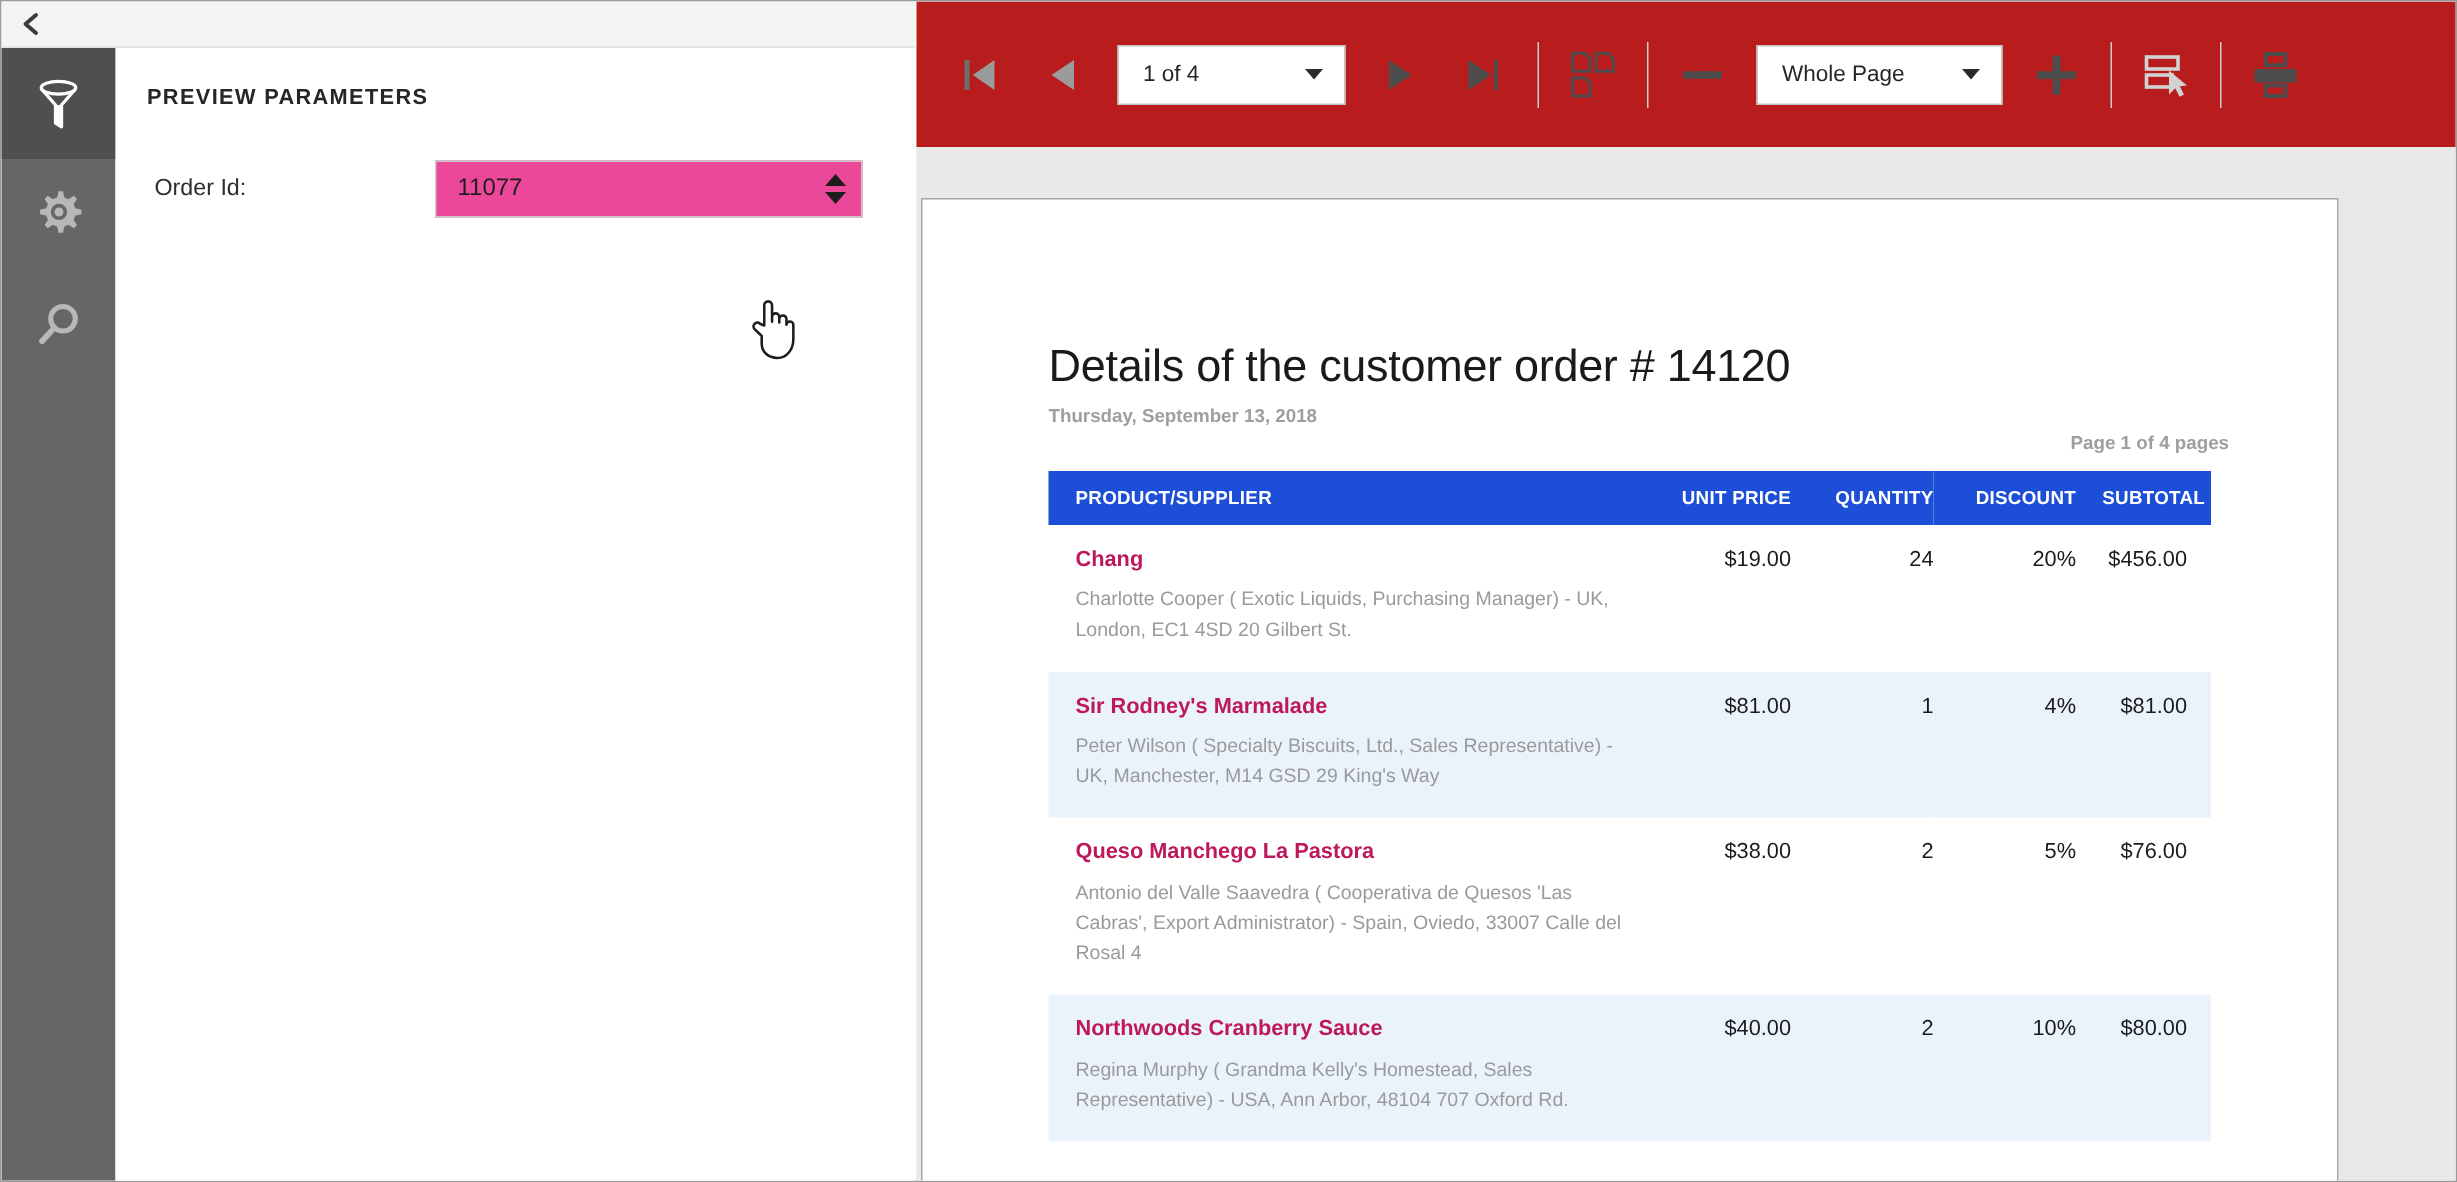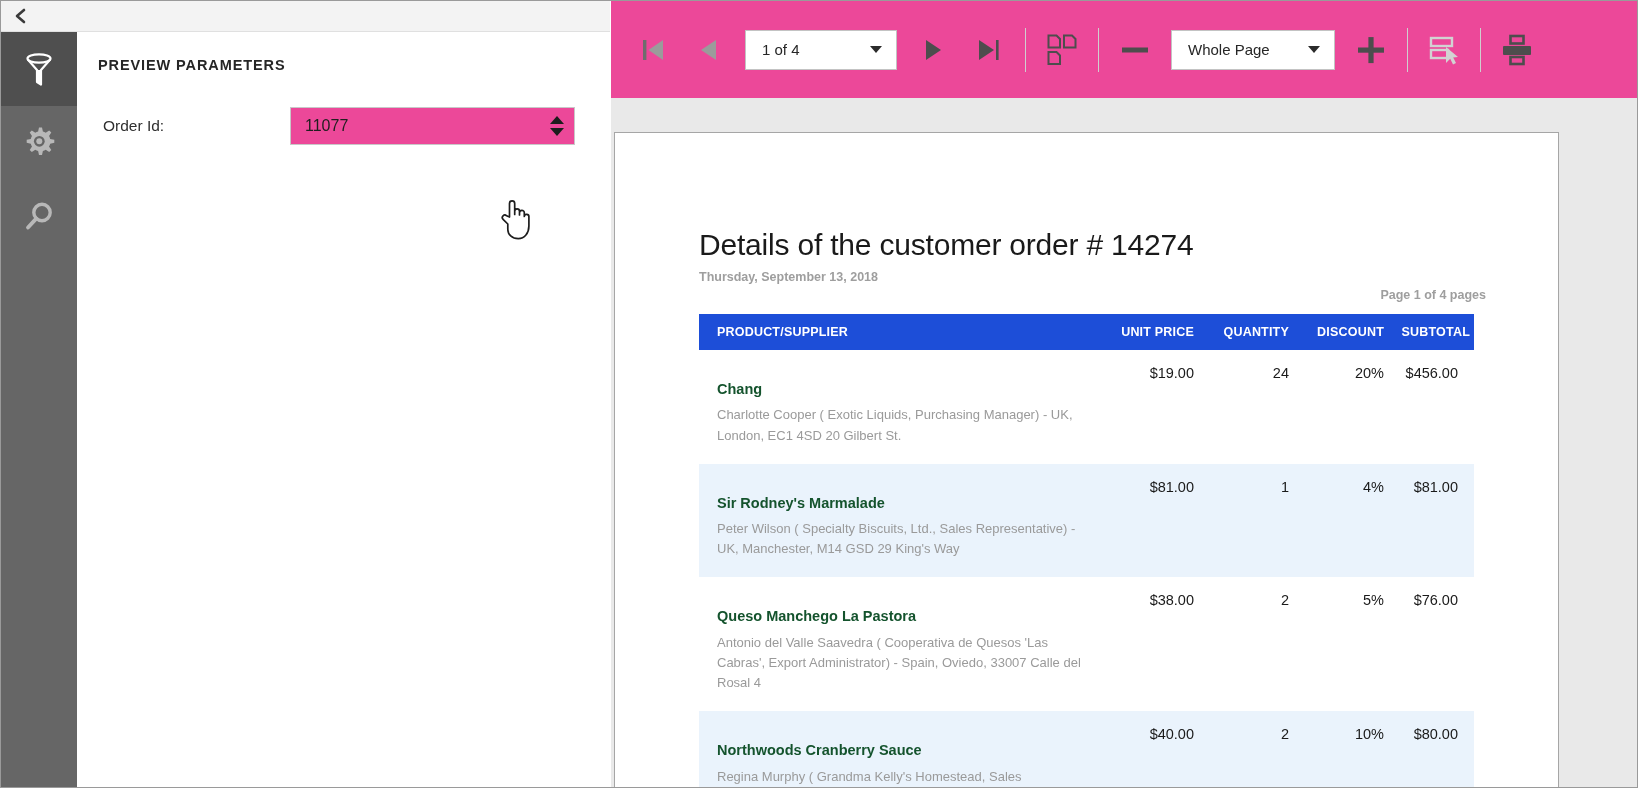--- a/index.html
+++ b/index.html
@@ -134,21 +134,21 @@
 
   
   #preview {
     position: absolute; left: 610px; top: 0;
     width: 1027px; height: 788px;
     background: #e8e8e8;
   }
   #toolbar {
     position: absolute; left: 0; top: 0;
     width: 1027px; height: 97px;
-    background: #ec4899;
+    background: #b91c1c;
     display: flex; align-items: center;
     padding-left: 14px;
   }
   .tb-btn {
     width: 56px; height: 56px;
     display: flex; align-items: center; justify-content: center;
     cursor: pointer;
   }
   .tb-btn svg { display: block; }
   .tb-sep {
@@ -248,23 +248,22 @@
     text-align: right;
   }
   #doc-table tbody td.cell-prod {
     text-align: left;
     padding-left: 18px;
   }
   #doc-table tbody td.pad-r { padding-right: 16px; }
   .prod-name {
     font-size: 14.5px;
     font-weight: bold;
-    color: #14532d;
+    color: #be185d;
     line-height: 1.2;
-    margin-top: 16px;
   }
   .prod-supplier {
     margin-top: 7px;
     font-size: 13px;
     color: #9a9a9a;
     line-height: 1.55;
   }
 </style>
 </head>
 <body>
@@ -425,21 +424,21 @@
           <path d="M4 13 h26 a1 1 0 0 1 1 1 v7 a1 1 0 0 1 -1 1 h-26 a1 1 0 0 1 -1 -1 v-7 a1 1 0 0 1 1 -1 z" fill="#4d4d4d"></path>
           <rect x="10.5" y="24" width="13" height="7" fill="none" stroke="#4d4d4d" stroke-width="2.6"></rect>
         </svg>
       </div>
     </div>
 
     <div id="page-scroll">
       <div id="doc-page">
         <div id="doc-inner">
 
-          <div id="doc-title">Details of the customer order # 14274</div>
+          <div id="doc-title">Details of the customer order # 14120</div>
           <div id="doc-date">Thursday, September 13, 2018</div>
           <div id="doc-pageinfo">Page 1 of 4 pages</div>
 
           <table id="doc-table">
             <colgroup>
               <col style="width:385px">
               <col style="width:110px">
               <col style="width:95px">
               <col style="width:95px">
               <col style="width:90px">

